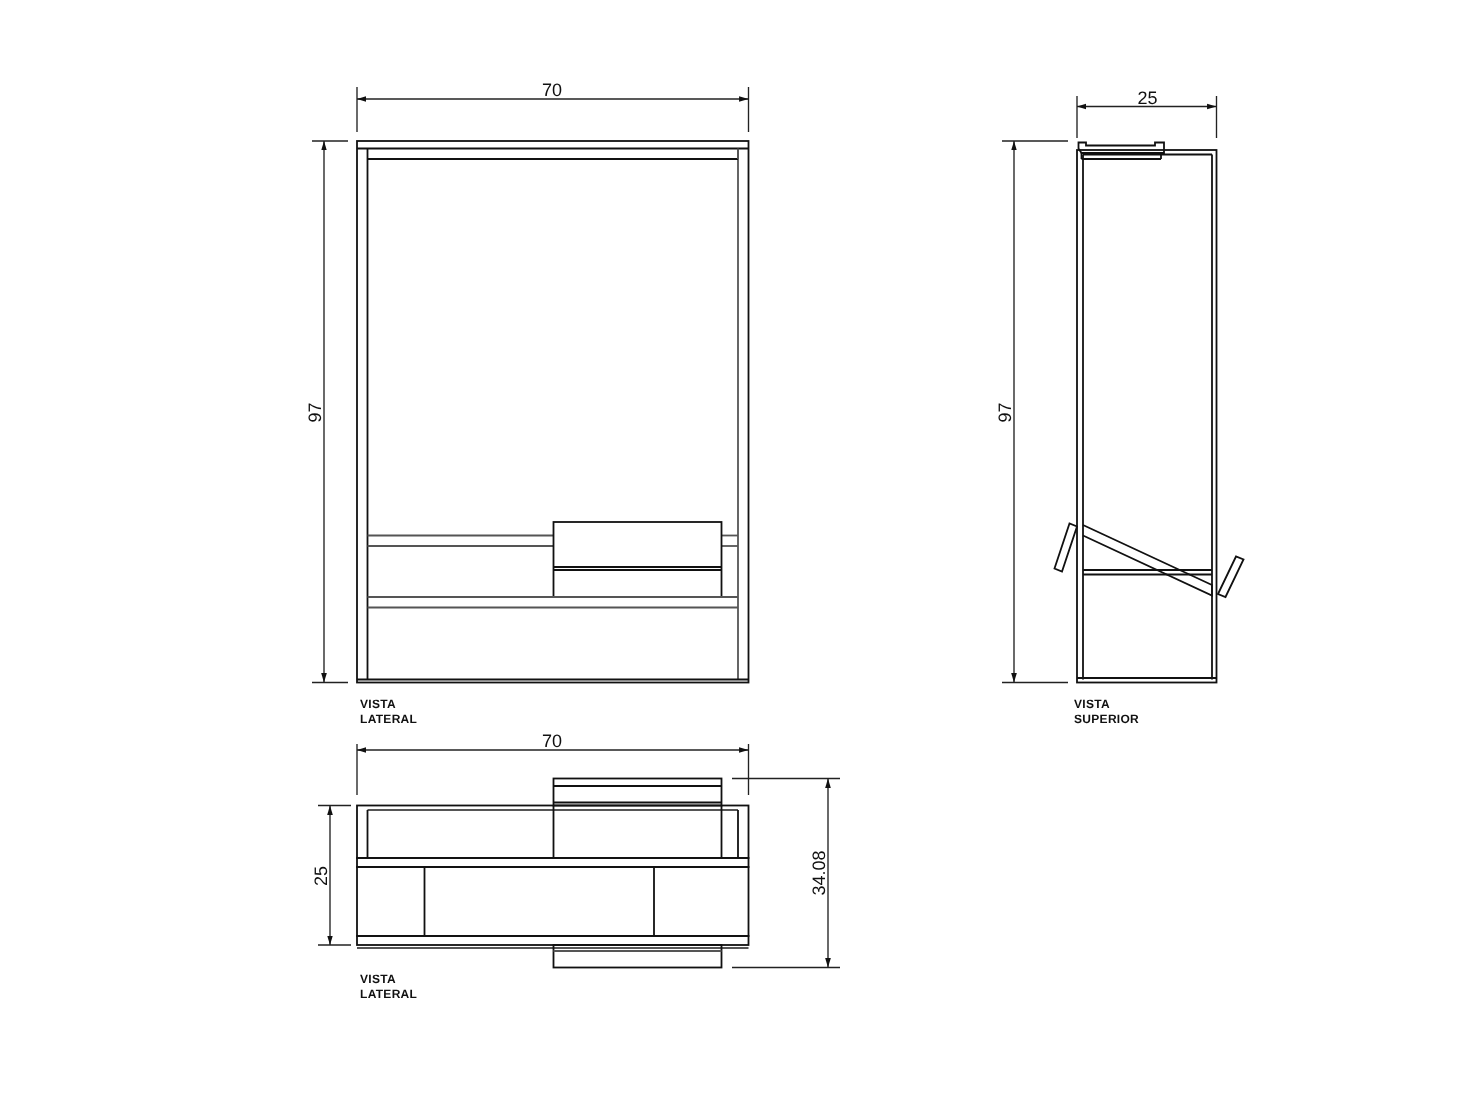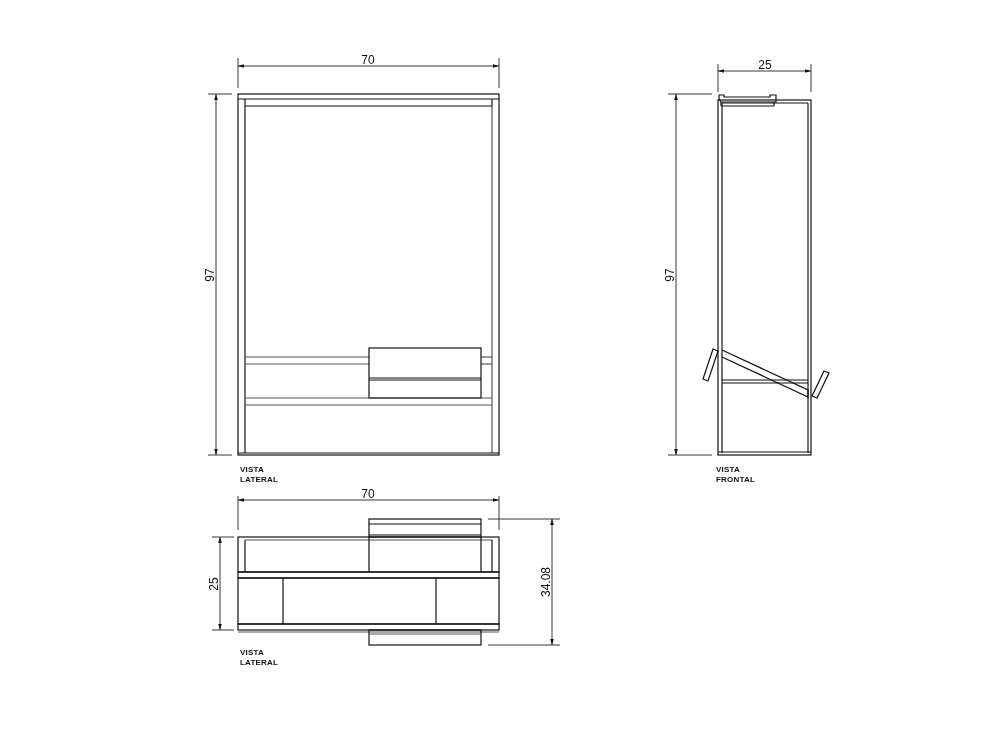--- a/index.html
+++ b/index.html
@@ -131,18 +131,18 @@
     <line class="lg" x1="369" y1="634" x2="481" y2="634"></line>
   </g>
 </svg>
 
 <div class="lbl" style="left:240px; top:465px;">
   <div>VISTA</div>
   <div>LATERAL</div>
 </div>
 <div class="lbl" style="left:716px; top:465px;">
   <div>VISTA</div>
-  <div>FRONTAL</div>
+  <div>SUPERIOR</div>
 </div>
 <div class="lbl" style="left:240px; top:648px;">
   <div>VISTA</div>
   <div>LATERAL</div>
 </div>
 
 </body></html>

